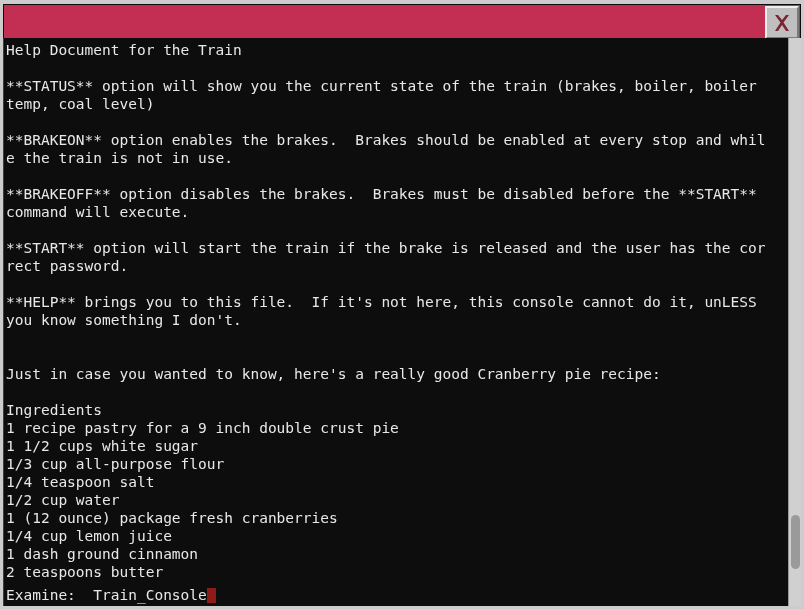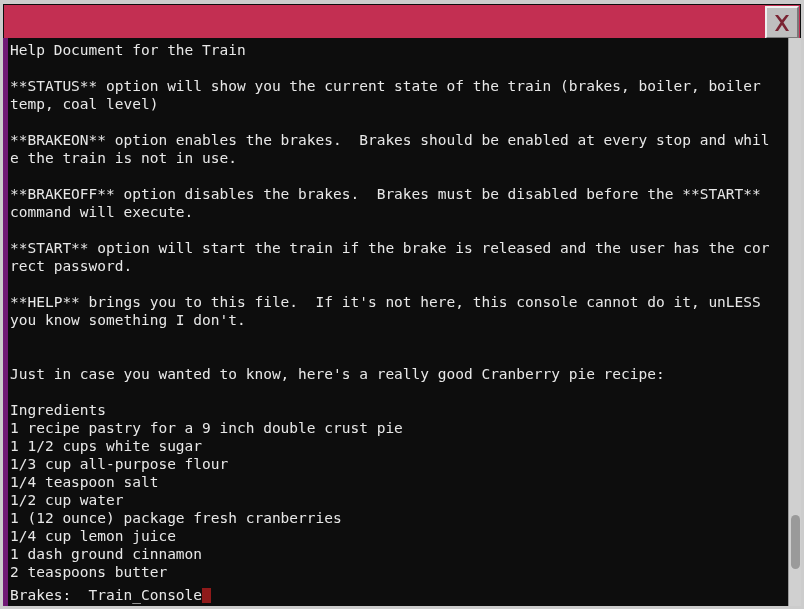--- a/index.html
+++ b/index.html
@@ -74,21 +74,21 @@
 
   
   #console {
     position: absolute;
     left: 0;
     top: 34px;
     width: 798px;
     height: 568px;
     background: #0d0d0d;
     box-sizing: border-box;
-    border-left: 5px solid #701a75;
+    border-left: 1px solid #701a75;
     overflow: hidden;
   }
 
   #console-text {
     position: absolute;
     left: 2px;
     top: 3px;
     width: 782px;
     margin: 0;
     color: #e8e8e8;
@@ -184,20 +184,20 @@
 1 recipe pastry for a 9 inch double crust pie
 1 1/2 cups white sugar
 1/3 cup all-purpose flour
 1/4 teaspoon salt
 1/2 cup water
 1 (12 ounce) package fresh cranberries
 1/4 cup lemon juice
 1 dash ground cinnamon
 2 teaspoons butter</pre>
 
-    <div id="status-line"><span>Brakes:  Train_Console</span><span id="cursor-block"></span></div>
+    <div id="status-line"><span>Examine:  Train_Console</span><span id="cursor-block"></span></div>
   </div>
 
   <div id="scrollbar-track">
     <div id="scrollbar-thumb"></div>
   </div>
 
 </div>
 
 </body></html>

